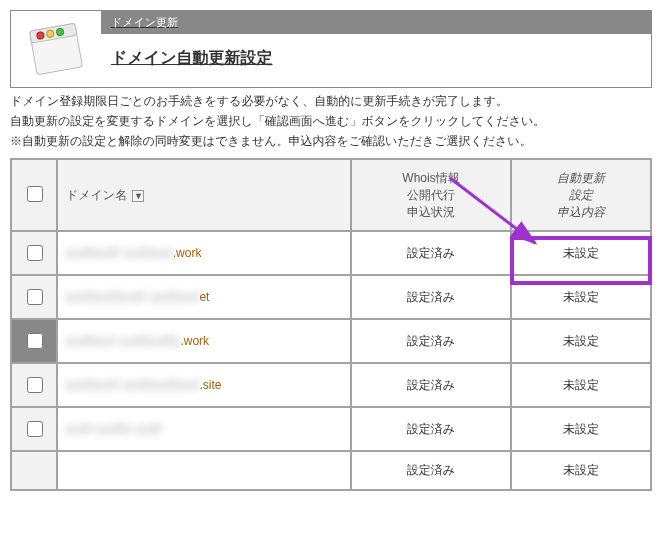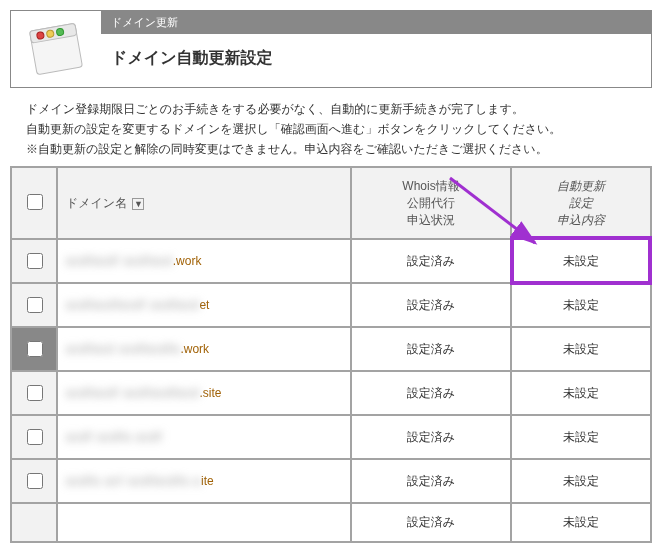--- a/index.html
+++ b/index.html
@@ -9,21 +9,22 @@
     font-family: "Hiragino Kaku Gothic Pro", "Meiryo", sans-serif;
     font-size: 13px;
     color: #333;
     background: #fff;
     width: 662px;
   }
   .header-box {
     border: 1px solid #888;
     display: flex;
     align-items: stretch;
-    margin-bottom: 12px;
+    margin-bottom: 4px;
+    text-decoration: underline;
   }
   .header-icon {
     width: 90px;
     display: flex;
     align-items: center;
     justify-content: center;
     padding: 8px;
   }
   .header-right {
     flex: 1;
@@ -41,21 +42,21 @@
     font-weight: bold;
     padding: 14px 10px;
     color: #333;
   }
   .intro {
     font-size: 12px;
     line-height: 1.5;
     margin-bottom: 8px;
     color: #333;
   }
-  .intro p { margin: 2px 16px; }
+  .intro p { margin: 2px 0; }
   table {
     width: 100%;
     border-collapse: collapse;
     table-layout: fixed;
   }
   th, td {
     border: 2px solid #a3a3a3;
     padding: 10px 8px;
     font-size: 12px;
     vertical-align: middle;
@@ -189,26 +190,20 @@
           <td class="center">設定済み</td>
           <td class="center">未設定</td>
         </tr>
         <tr>
           <td class="checkbox-cell"><input type="checkbox" style=""></td>
           <td class="domain-cell"><span class="blur">asdf asdfa asdf</span><span class="clear"></span></td>
           <td class="center">設定済み</td>
           <td class="center">未設定</td>
         </tr>
         <tr>
-          <td class="checkbox-cell"><input type="checkbox" style=""></td>
-          <td class="domain-cell"><span class="blur">asdfa asf asdfasdfa a</span><span class="clear">ite</span></td>
-          <td class="center">設定済み</td>
-          <td class="center">未設定</td>
-        </tr>
-        <tr>
           <td class="checkbox-cell"></td>
           <td class="domain-cell"><span class="clear"></span></td>
           <td class="center">設定済み</td>
           <td class="center">未設定</td>
         </tr>
       </tbody>
   </table>
 
   <svg class="arrow-svg" style="left:430px; top:158px;" width="120" height="90">
     <defs>

